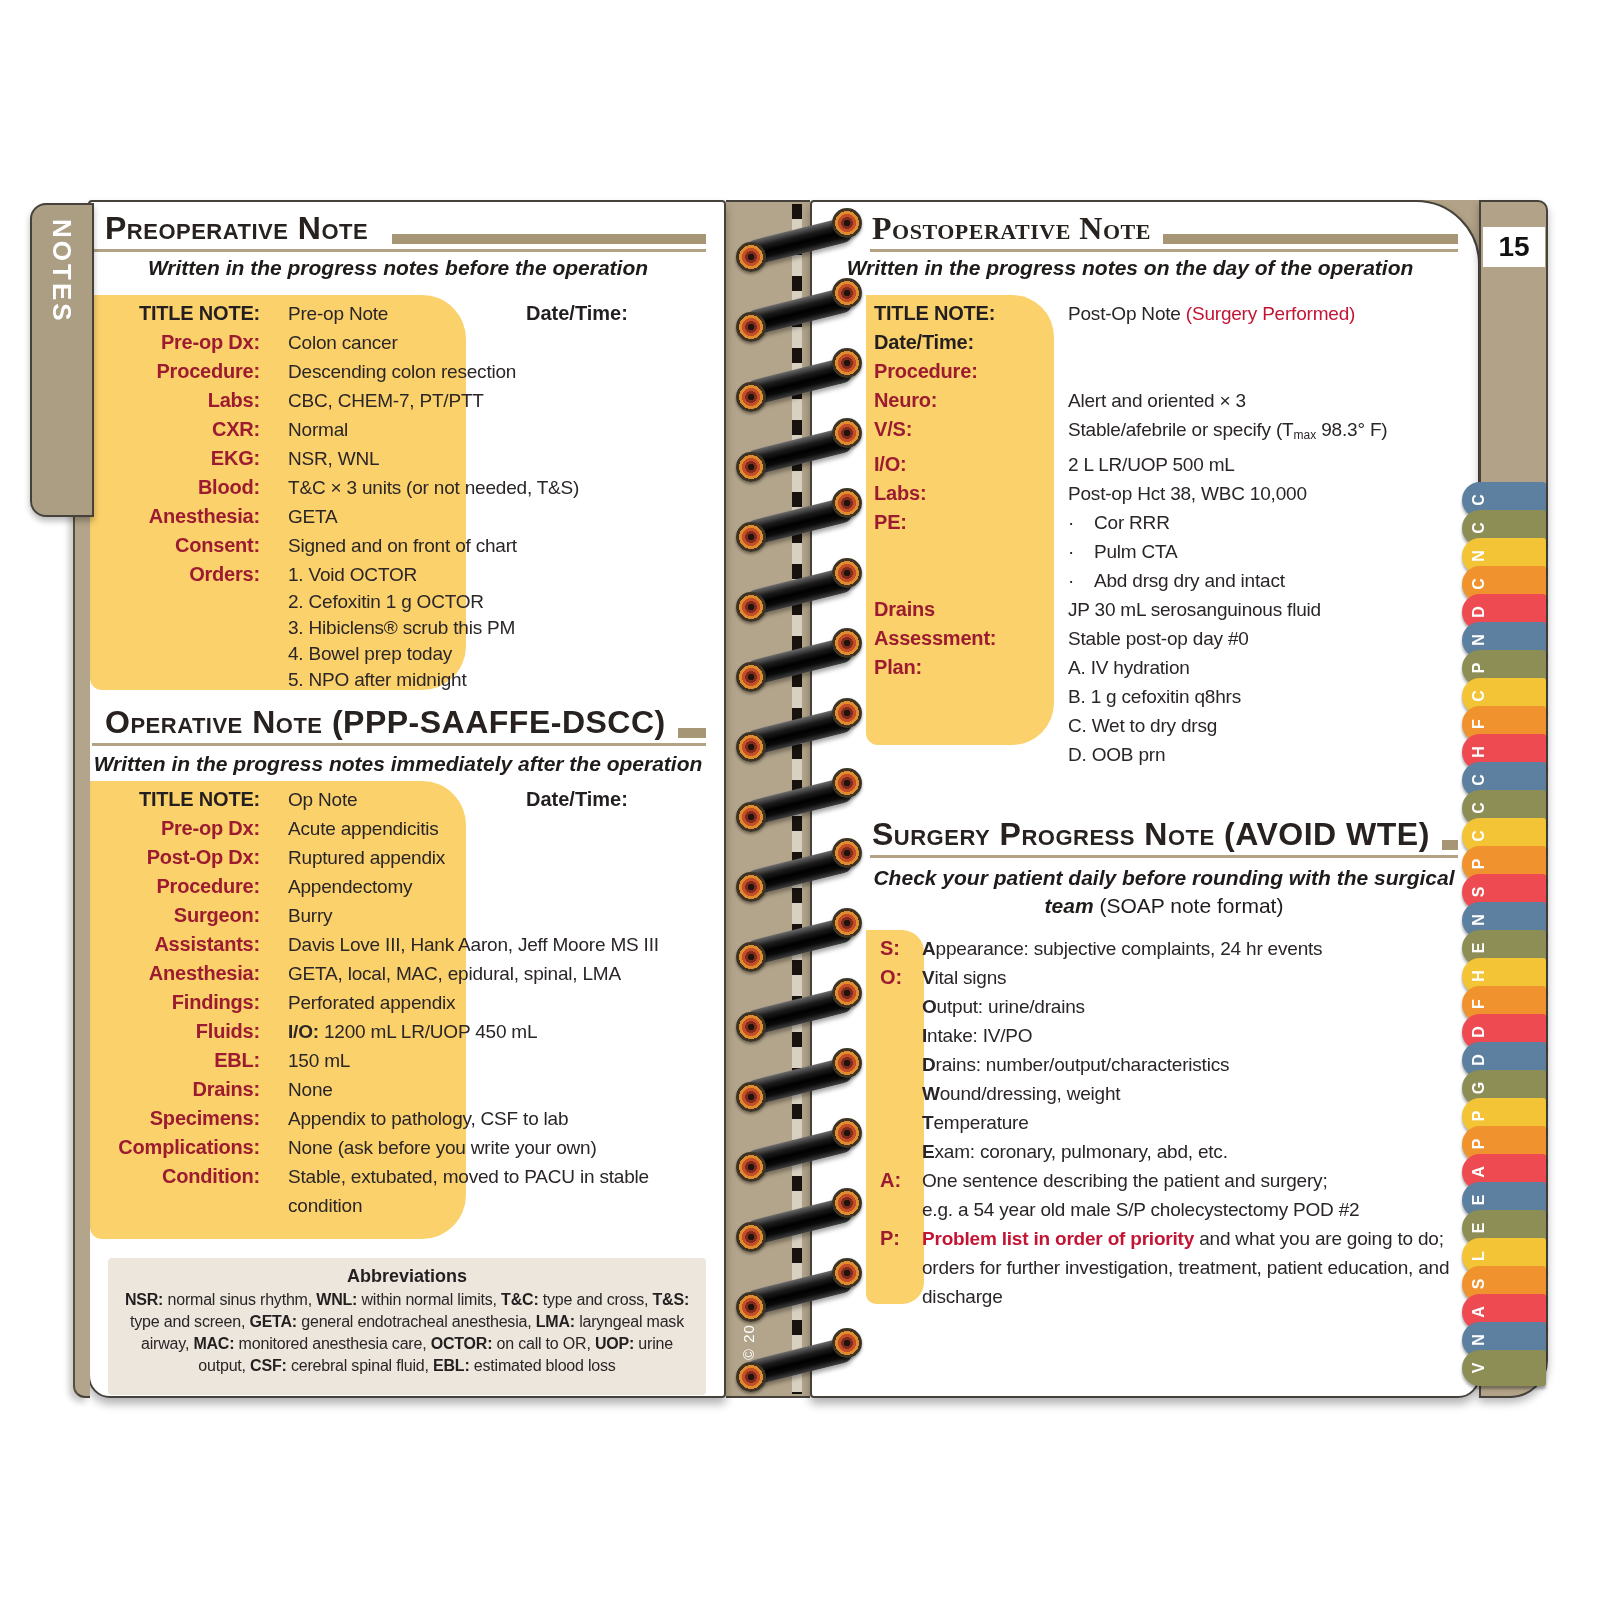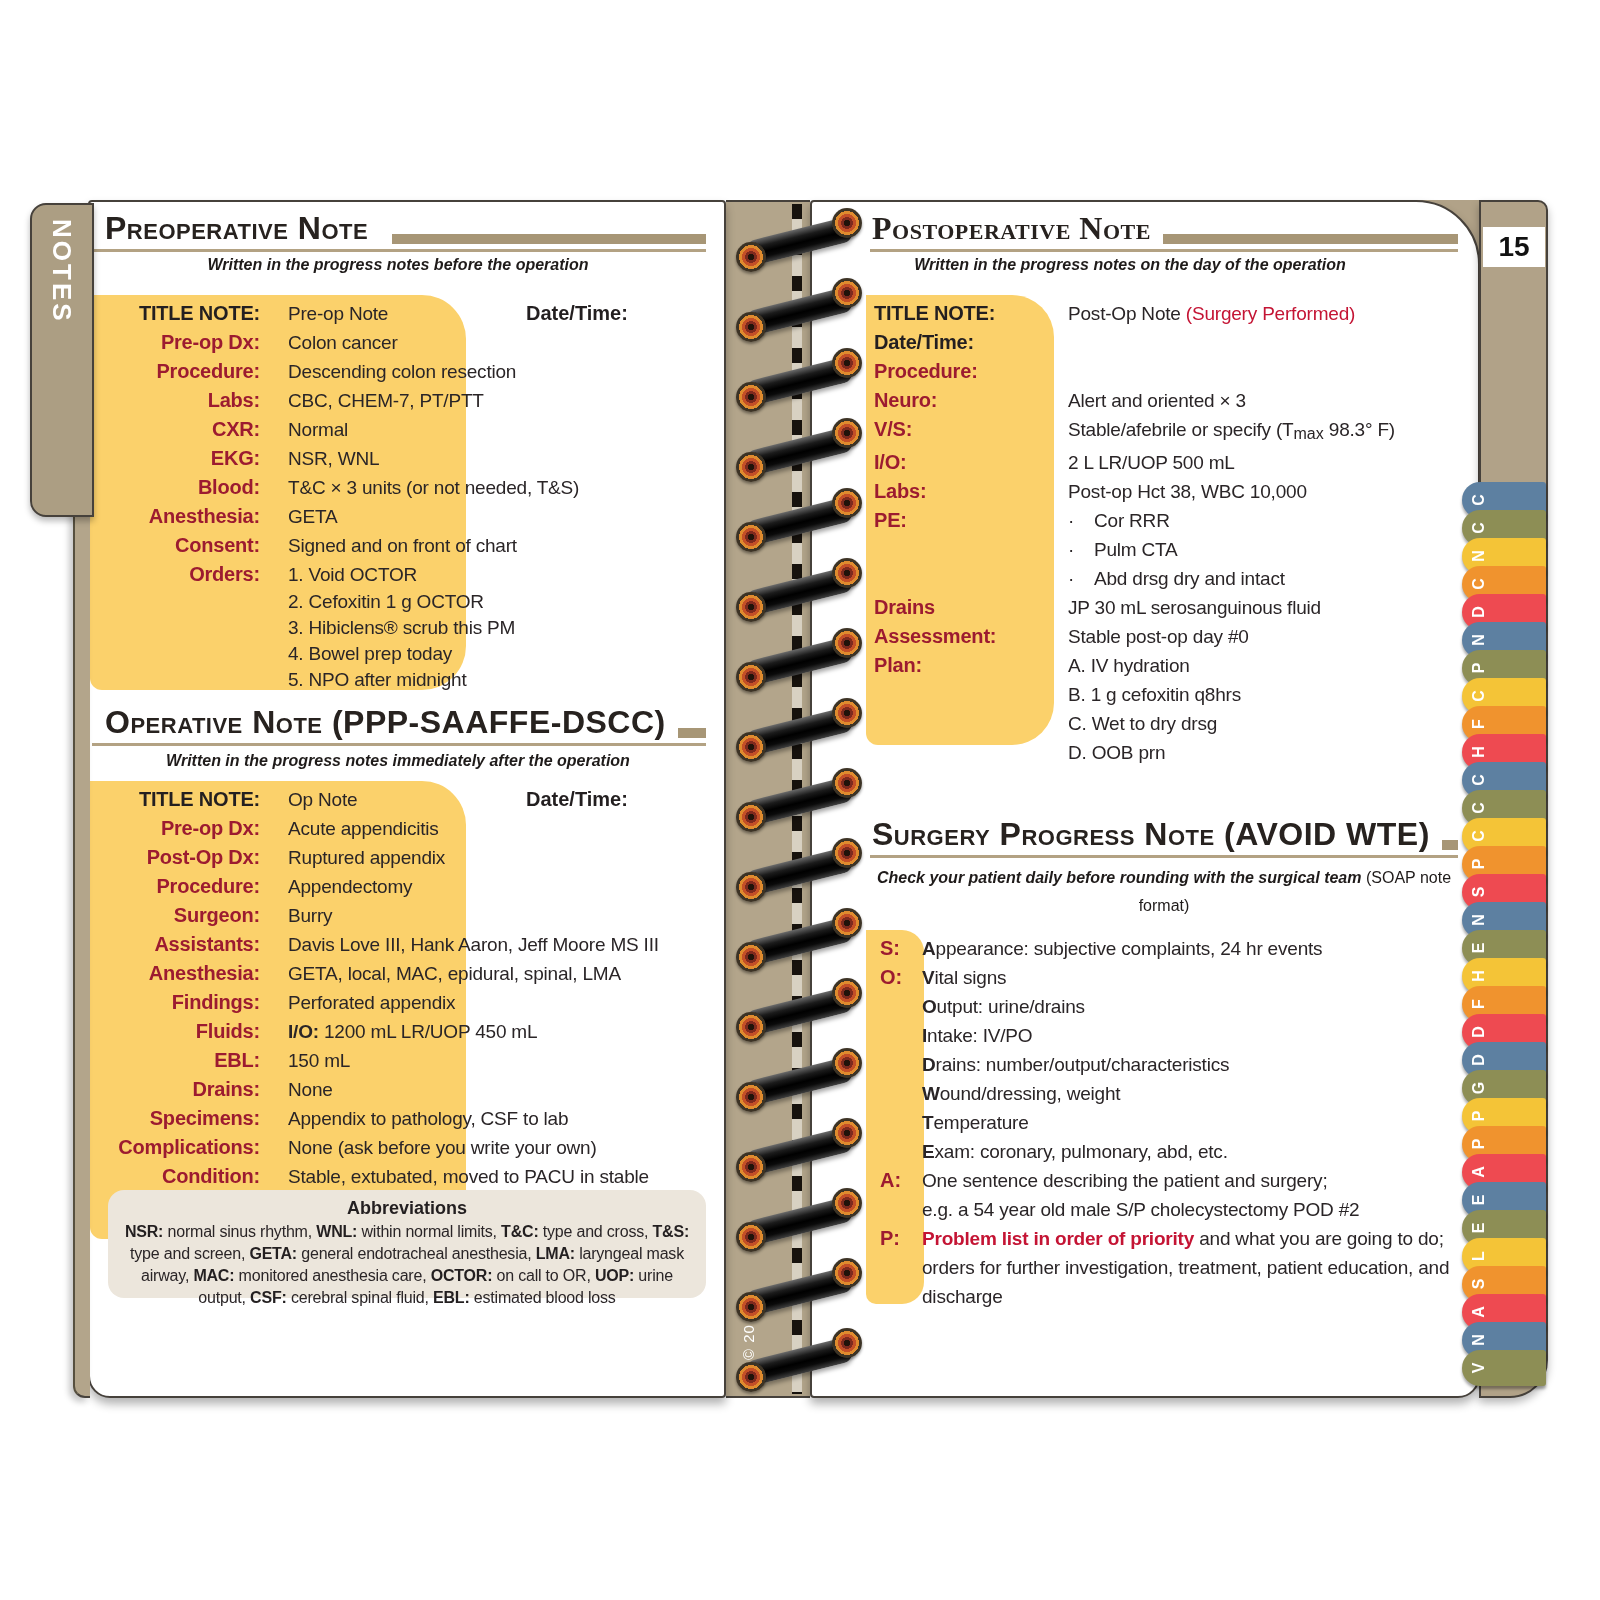--- a/index.html
+++ b/index.html
@@ -46,50 +46,50 @@
         background:repeating-radial-gradient(circle at 50% 50%, #20130a 0 3px, #7e2a1e 3px 6px,
                    #c44f27 6px 9px, #df8b2e 9px 12px, #3c3325 12px 15px);
         box-shadow:0 2px 3px rgba(0,0,0,.4);}
   .cend.l{left:0;top:37px;} .cend.r{right:0;top:3px;}
   
   .heading{position:absolute;display:flex;align-items:flex-end;border-bottom:3px solid #b3a283;
            padding-bottom:5px;height:46px;box-sizing:border-box;z-index:3;}
   .htxt{font-weight:700;font-size:32px;font-variant-caps:small-caps;letter-spacing:.5px;color:#27221f;
         white-space:nowrap;line-height:1;padding-left:13px;}
   .hbar{flex:1;height:10px;background:#a79676;margin-left:12px;}
-  .subtitle{position:absolute;font-style:italic;font-weight:700;font-size:16px;text-align:center;
+  .subtitle{position:absolute;font-style:italic;font-weight:700;font-size:21px;text-align:center;
             color:#1f1b1a;z-index:3;}
   .subtitle .plain{font-style:normal;font-weight:400;}
   .ybox{position:absolute;background:#fbd16b;z-index:1;}
   .rows{position:absolute;z-index:2;}
   .frow{position:relative;display:flex;align-items:flex-start;min-height:29px;line-height:29px;
         font-size:20px;color:#2a2527;}
   .frow.tight{min-height:26px;line-height:26px;}
   .lbl{flex:none;font-weight:700;color:#9c1b30;letter-spacing:-.2px;}
   .lbl.black{color:#231f20;}
   .rows-left .lbl{width:170px;text-align:right;}
   .rows-left .val{margin-left:28px;}
   .rows-right .lbl{width:182px;text-align:left;padding-left:2px;box-sizing:border-box;}
   .rows-right .val{margin-left:14px;}
   .val{flex:1;font-size:19px;letter-spacing:-.2px;color:#2a2527;}
   .dt{position:absolute;left:436px;top:0;font-weight:700;color:#231f20;font-size:20px;}
   .sg-b{font-weight:700;}
   .sg-red{color:#c41434;}
   .sg-redb{color:#c41434;font-weight:700;}
-  .sg-sub{font-size:16px;vertical-align:-3px;letter-spacing:0;}
+  .sg-sub{font-size:12px;vertical-align:-3px;letter-spacing:0;}
   .sg-blt{display:inline-block;width:26px;}
   
   .srow{display:flex;align-items:flex-start;}
   .skey{flex:none;width:56px;padding-left:14px;box-sizing:border-box;font-weight:700;color:#9c1b30;
         font-size:20px;line-height:29px;}
   .slines{flex:1;margin-left:0;}
   .sline{font-size:19px;line-height:29px;letter-spacing:-.2px;color:#2a2527;}
   
-  .abbr{position:absolute;left:108px;top:1190px;width:598px;height:108px;background:#ece6dc;
-        border-radius:16px;z-index:2;box-sizing:border-box;padding:8px 16px;text-align:center;}
+  .abbr{position:absolute;left:108px;top:1258px;width:598px;height:137px;background:#ece6dc;
+        border-radius:4px;z-index:2;box-sizing:border-box;padding:8px 16px;text-align:center;}
   .abbr-title{font-weight:700;font-size:18px;color:#231f20;margin-bottom:2px;}
   .abbr-text{font-size:16px;line-height:22px;color:#2a2527;letter-spacing:-.2px;}
   .abbr-text b{color:#231f20;}
 </style>
 </head>
 <body>
 
 <div class="stage">
 
   <div class="spine">

